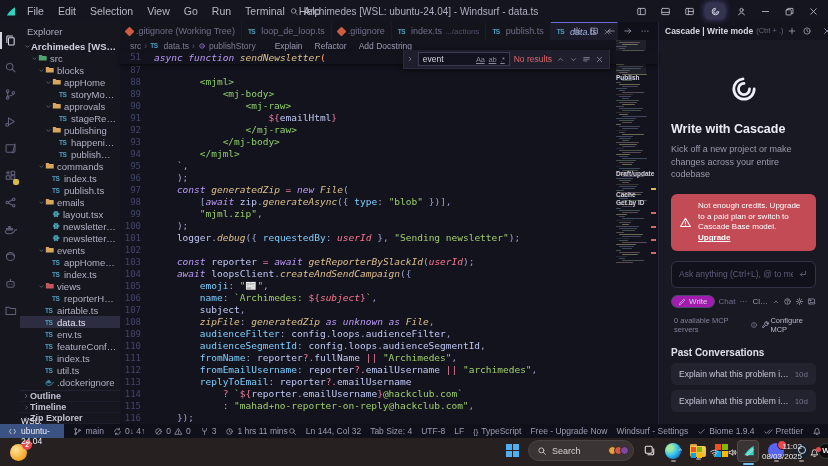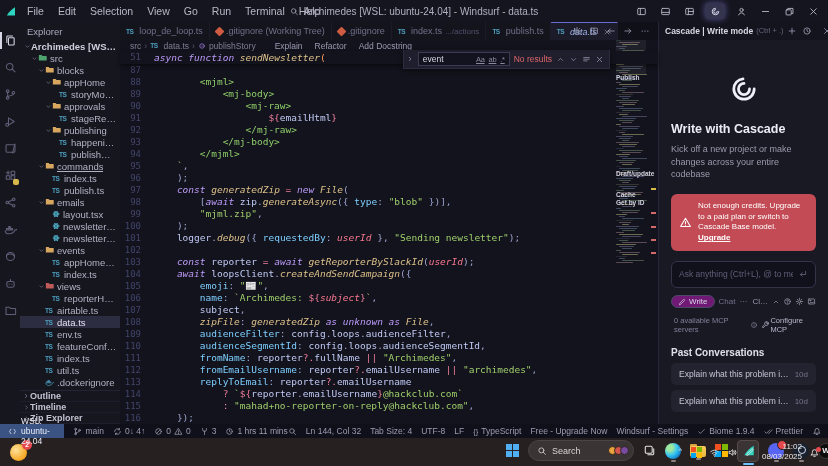--- a/index.html
+++ b/index.html
@@ -94,21 +94,21 @@
   .cs-hic{margin-left:auto;display:flex;gap:5px;color:#9a9ab0;}
   .cs-body{flex:1;padding:8px 12px 12px;display:flex;flex-direction:column;overflow:hidden;}
   .cs-logo{margin:24px auto 0;color:#eef0fa;}
   .cs-h1{margin-top:16px;font-size:12.5px;font-weight:bold;color:#ececf4;}
   .cs-p{margin-top:7px;font-size:9px;line-height:1.4;color:#9a9aab;}
   .cs-alert{margin-top:13px;background:#c24b55;border-radius:6px;padding:7px 8px;display:flex;gap:6px;color:#fff;font-size:8px;line-height:1.35;}
   .cs-alert a{color:#fff;text-decoration:underline;font-weight:bold;}
   .cs-input{margin-top:10px;height:30px;background:#11111c;border:1px solid #33334a;border-radius:6px;display:flex;align-items:center;padding:0 7px;gap:4px;}
   .cs-ph{font-size:8.5px;color:#5e5e78;white-space:nowrap;overflow:hidden;flex:1;}
   .cs-modes{margin-top:7px;display:flex;align-items:center;gap:4px;font-size:8px;color:#70708a;}
-  .pill{display:inline-flex;align-items:center;gap:3px;border:1px solid #4a4a68;border-radius:9px;padding:1px 6px;color:#d6d6e6;background:#701a75;}
+  .pill{display:inline-flex;align-items:center;gap:3px;border:1px solid #4a4a68;border-radius:9px;padding:1px 6px;color:#d6d6e6;background:#a21caf;}
   .cs-model{margin-left:auto;display:flex;align-items:center;gap:3px;color:#9a9aab;min-width:0;}
   .cs-model .mlab{max-width:52px;overflow:hidden;text-overflow:ellipsis;white-space:nowrap;}
   .cs-mcp{margin-top:8px;display:flex;align-items:center;font-size:7.5px;color:#80809a;gap:3px;}
   .cs-mcp .right{margin-left:auto;display:flex;align-items:center;gap:0;color:#b8b8cc;}
   .cs-past{margin-top:13px;font-size:10px;font-weight:bold;color:#e0e0ec;}
   .conv{margin-top:5px;background:#232330;border-radius:5px;height:22px;display:flex;align-items:center;padding:0 8px;gap:4px;}
   .conv .t{flex:1;font-size:8.5px;color:#c4c4d4;white-space:nowrap;overflow:hidden;text-overflow:ellipsis;}
   .conv .a{font-size:8px;color:#74748a;}
 
   
@@ -434,21 +434,21 @@
           <div class="trow" style="padding-left: 31px;">
             <span class="chev"></span>
             <span class="tsbadge">TS</span>
             <span class="lbl">happeningsM...</span>
           </div>
           <div class="trow" style="padding-left: 31px;">
             <span class="chev"></span>
             <span class="tsbadge">TS</span>
             <span class="lbl">publishModal...</span>
           </div>
-          <div class="trow" style="padding-left: 17px; text-decoration: underline;">
+          <div class="trow" style="padding-left: 17px;">
             <span class="chev ico">
               <svg viewBox="0 0 16 16" width="7" height="7" fill="none" stroke="currentColor" stroke-width="1.3" stroke-linecap="round" stroke-linejoin="round">
                 <path d="M4.5 6.5L8 10l3.5-3.5"></path>
               </svg>
             </span>
             <span class="fico"><svg viewBox="0 0 16 16" width="9" height="9">
                 <path fill="#d7a65f" d="M1.5 3.5h5l1.5 1.7h6.5a1 1 0 011 1v6.3a1 1 0 01-1 1h-13z"></path>
               </svg></span>
             <span class="lbl">commands</span>
           </div>
@@ -615,26 +615,26 @@
             </span>
             <span>Zip Explorer</span>
           </div>
         </div>
     </div>
 
     <div class="editor-col">
       <div class="tabbar">
         <div class="tabs">
             <div class="tab">
+              <span class="diffico"></span>
+              <span class="tname">.gitignore (Working Tree)</span>
+            </div>
+            <div class="tab">
               <span class="tsbadge" style="width: auto;">TS</span>
               <span class="tname">loop_de_loop.ts</span>
-            </div>
-            <div class="tab">
-              <span class="diffico"></span>
-              <span class="tname">.gitignore (Working Tree)</span>
             </div>
             <div class="tab">
               <span class="diffico"></span>
               <span class="tname">.gitignore</span>
             </div>
             <div class="tab">
               <span class="tsbadge" style="width: auto;">TS</span>
               <span class="tname">index.ts</span>
               <span class="tab-suffix">.../actions</span>
             </div>

